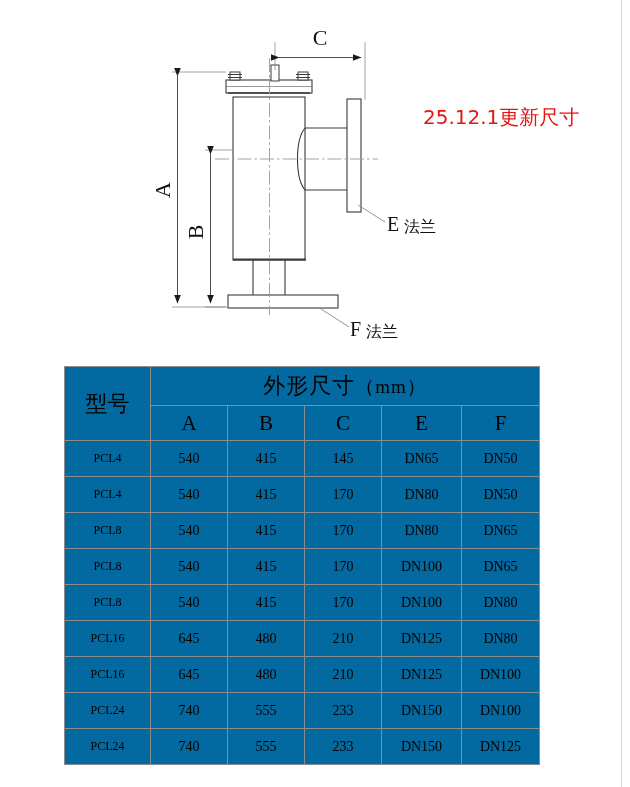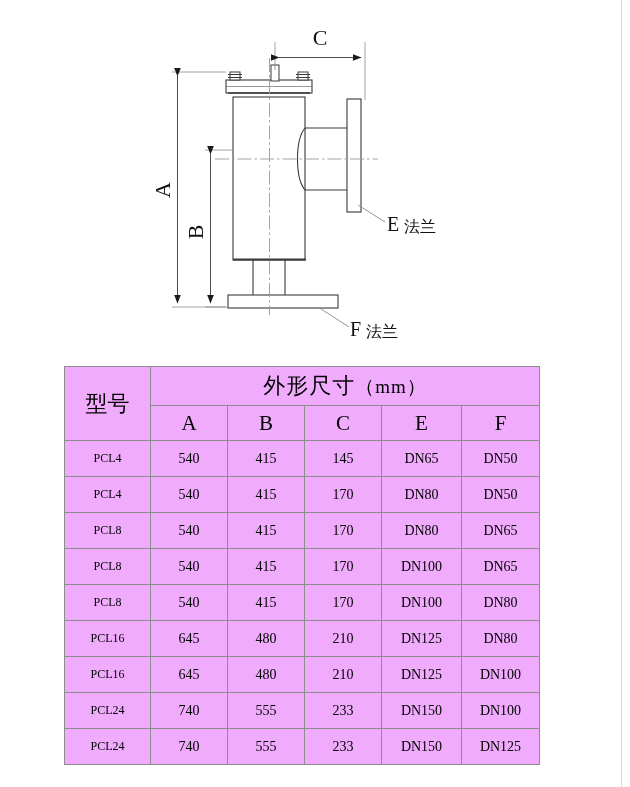--- a/index.html
+++ b/index.html
@@ -61,21 +61,21 @@
   #spec-table-wrap {
     position: absolute;
     left: 64px;
     top: 366px;
     width: 474px;
   }
   table.spec {
     border-collapse: collapse;
     width: 474px;
     table-layout: fixed;
-    background: #f0abfc;
+    background: #0369a1;
   }
   table.spec td, table.spec th {
     border: 1px solid #8c8c8c;
     text-align: center;
     vertical-align: middle;
     font-weight: normal;
     color: #000000;
     padding: 0;
   }
   .col-model  { width: 86px; }
@@ -218,20 +218,21 @@
       <text x="320" y="45" text-anchor="middle" font-family="Liberation Serif, DejaVu Serif, serif" font-size="22" fill="#111111">C</text>
 
       <text x="387" y="231" font-family="Liberation Serif, DejaVu Serif, serif" font-size="20" fill="#111111">E</text>
       <text x="404" y="232" font-family="DejaVu Sans, Liberation Sans, sans-serif" font-size="16" fill="#111111">法兰</text>
 
       <text x="350" y="336" font-family="Liberation Serif, DejaVu Serif, serif" font-size="20" fill="#111111">F</text>
       <text x="366" y="337" font-family="DejaVu Sans, Liberation Sans, sans-serif" font-size="16" fill="#111111">法兰</text>
     </svg>
   </div>
 
+  <div id="revision-note">25.12.1更新尺寸</div>
 
   <div id="page-edge-rule"></div>
 
   <div id="spec-table-wrap">
     <table class="spec">
       <colgroup>
         <col class="col-model">
         <col class="col-dim">
         <col class="col-dim">
         <col class="col-dim">

